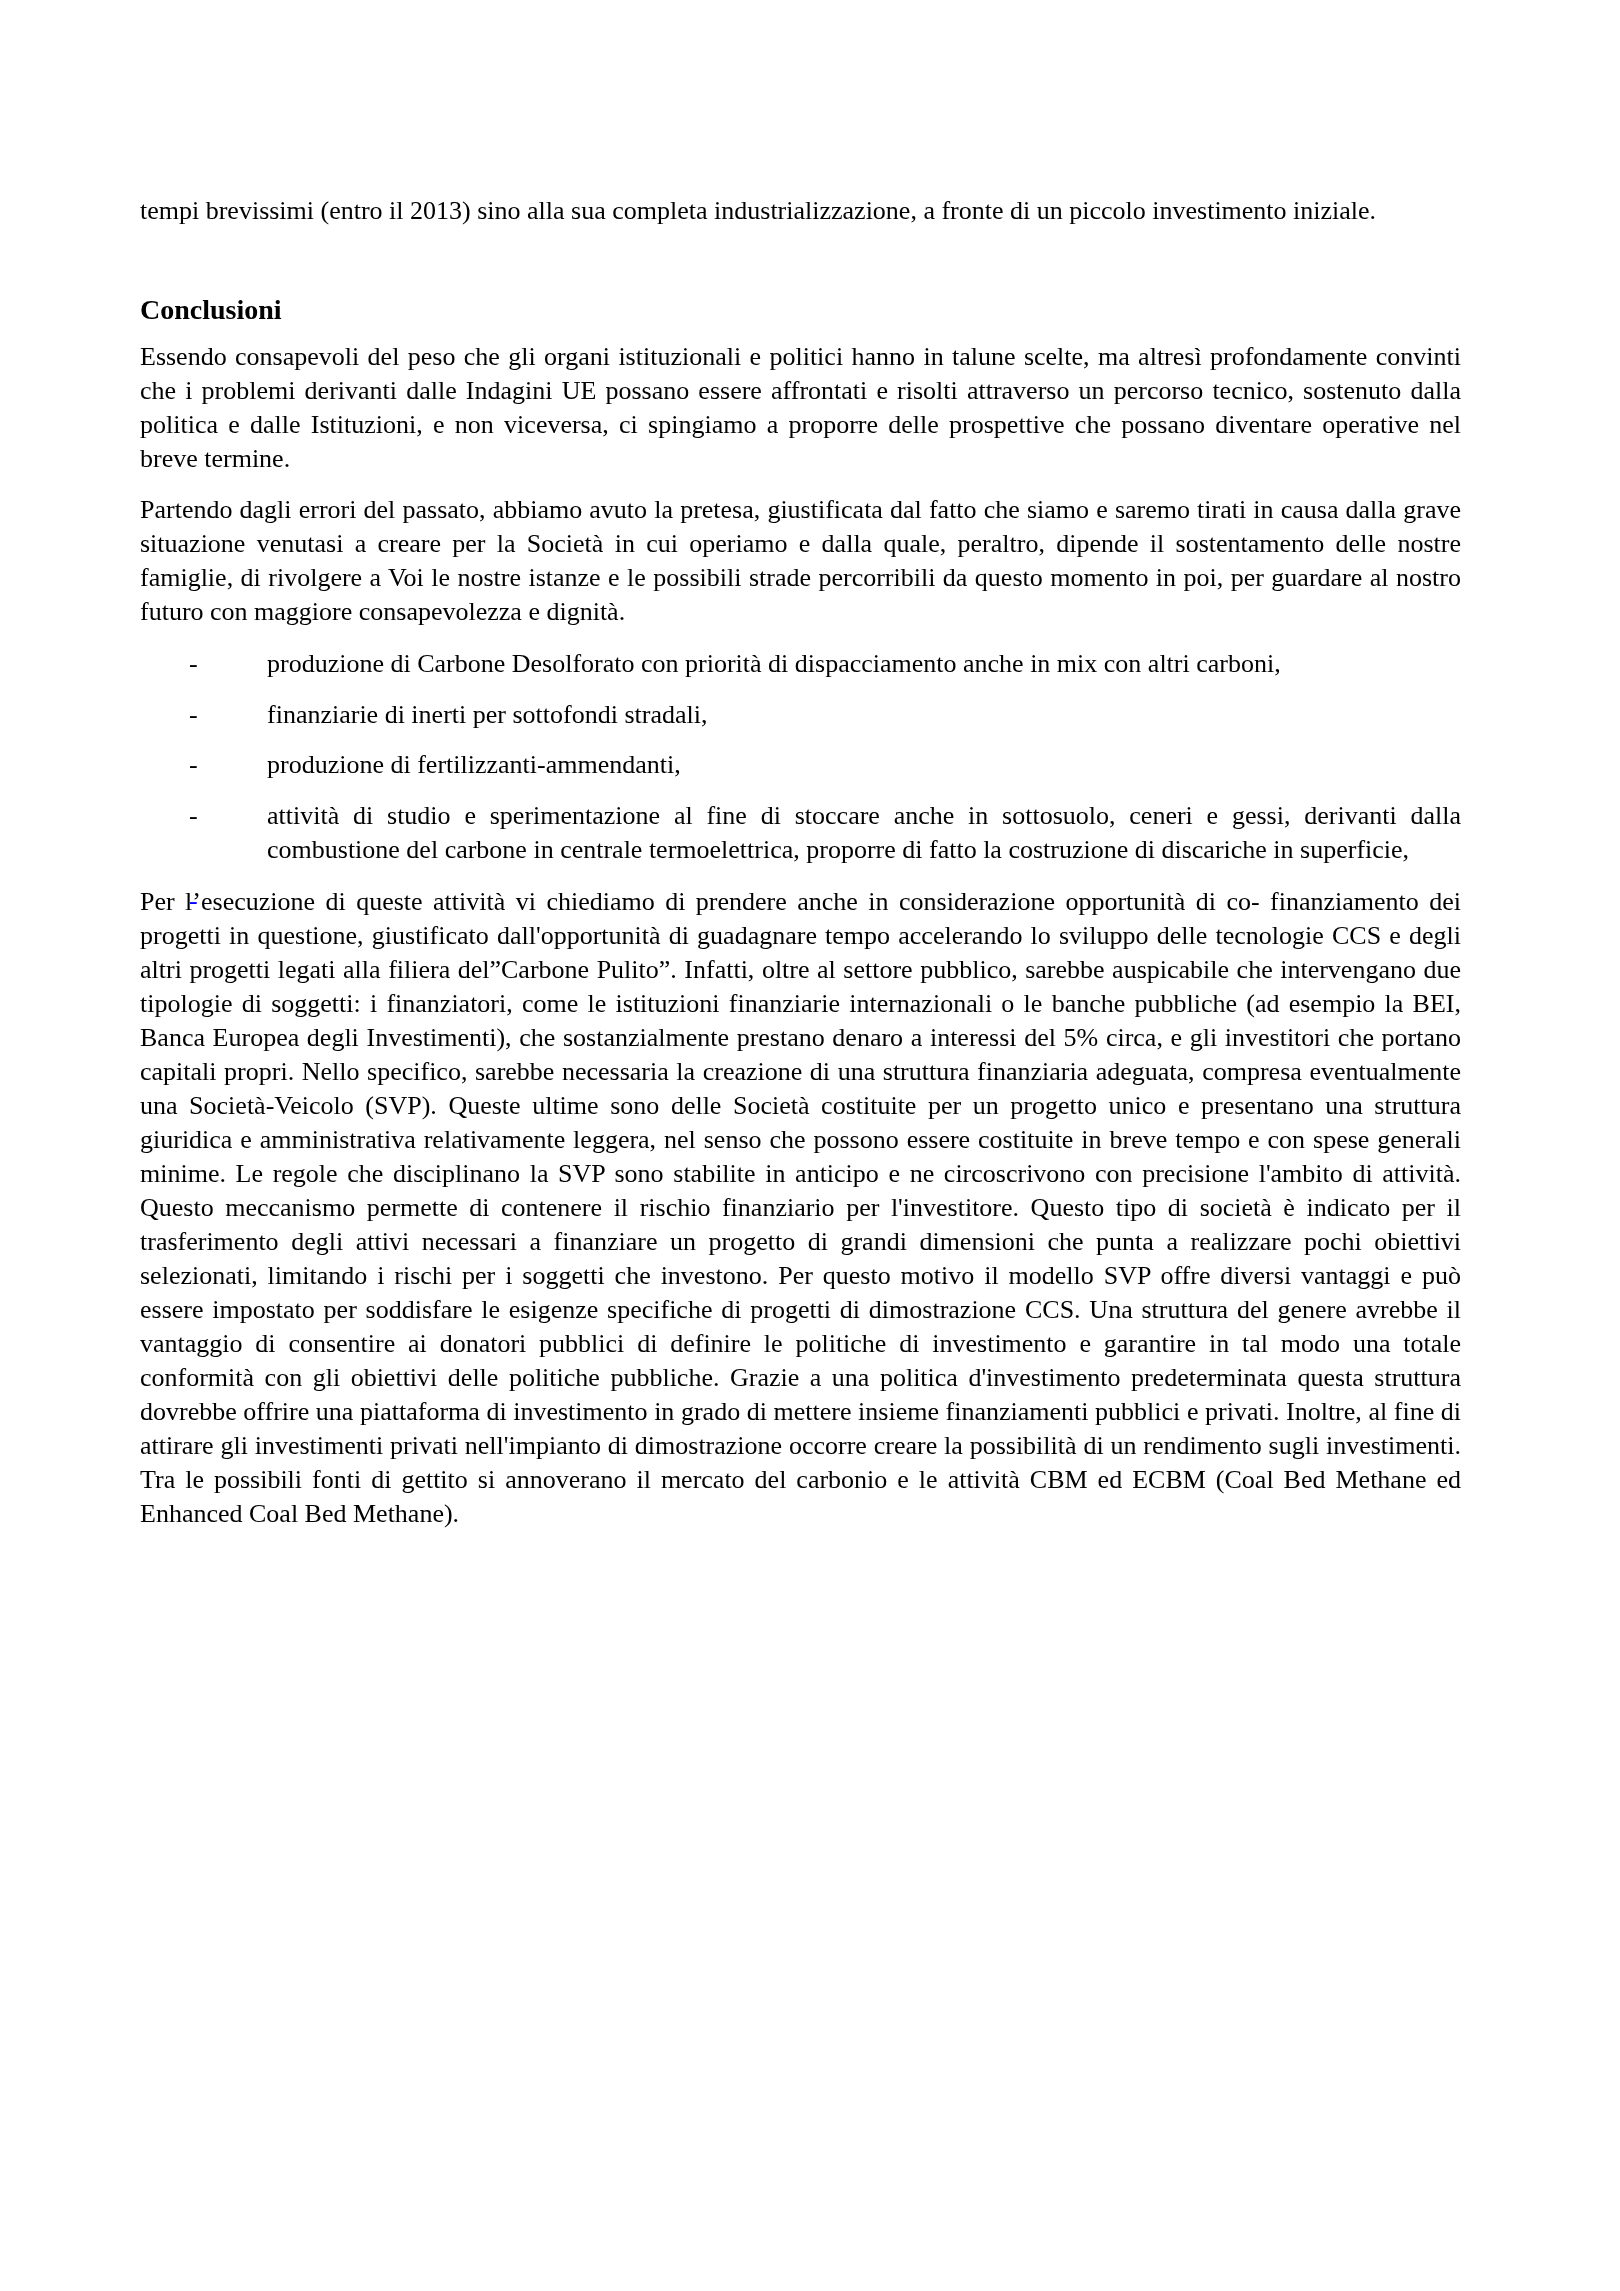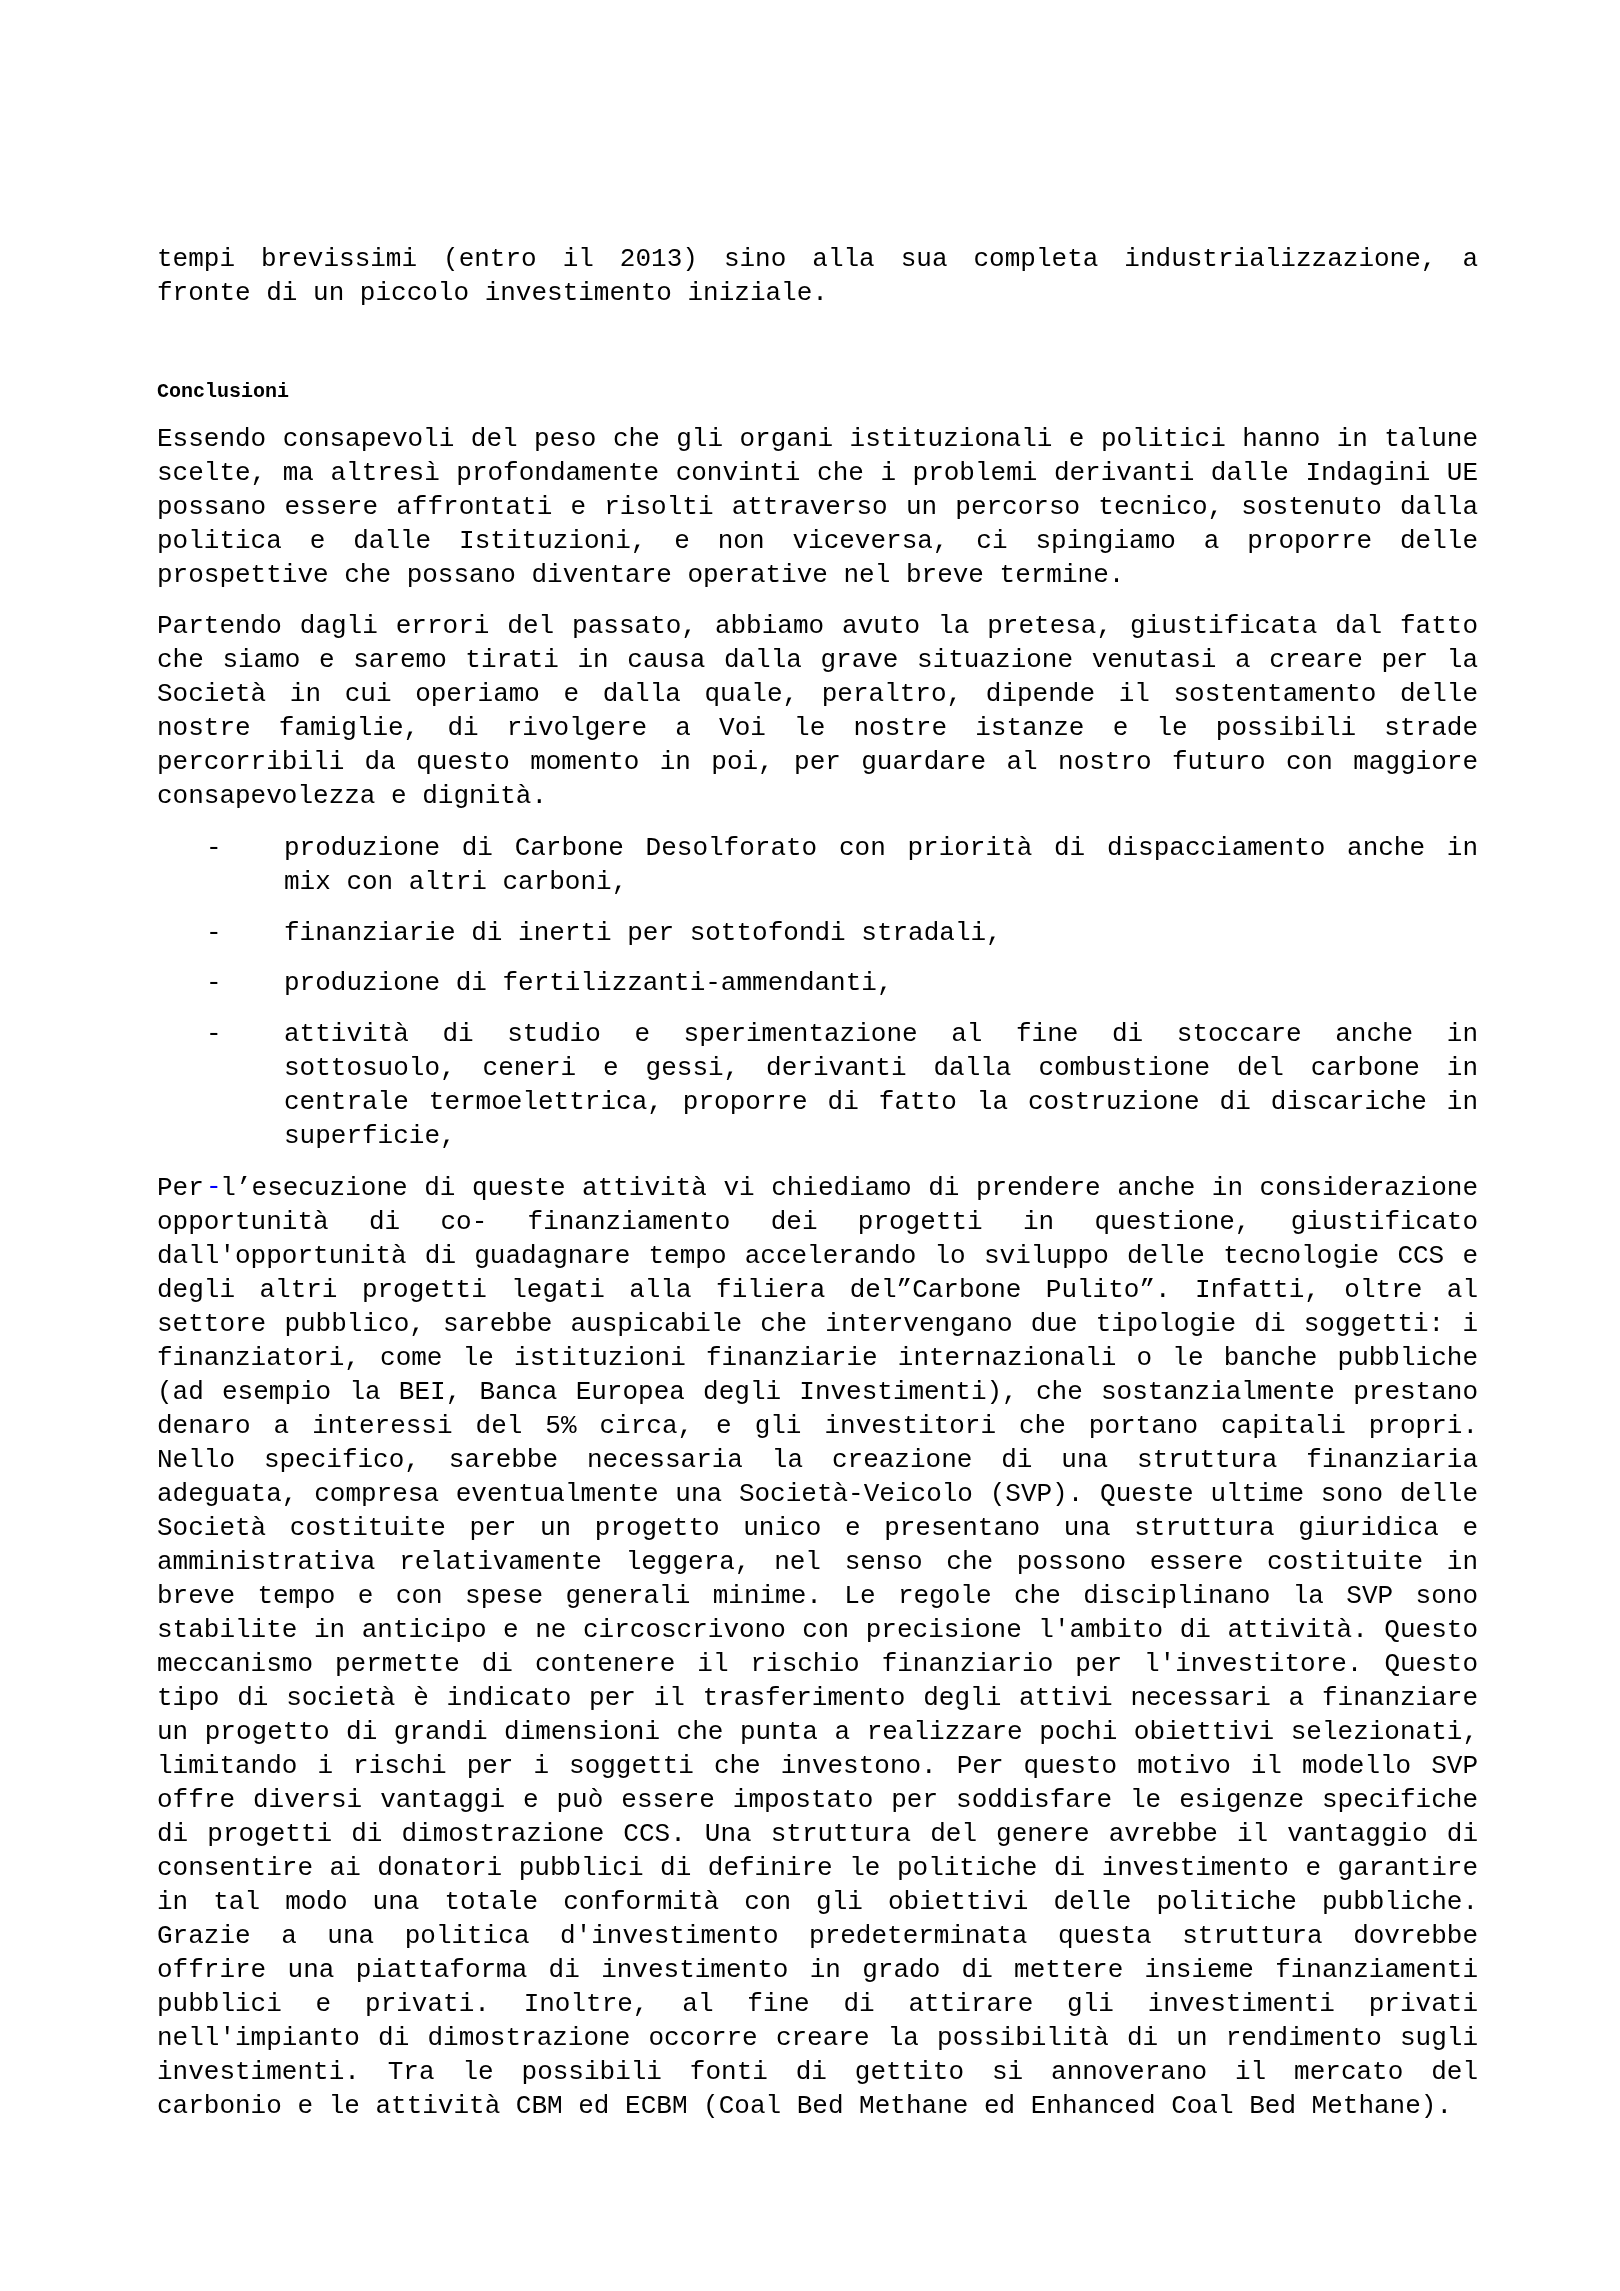--- a/index.html
+++ b/index.html
@@ -1,24 +1,24 @@
 <!DOCTYPE html>
 <html><head>
 <meta charset="utf-8">
 <style>
   html, body { margin: 0; padding: 0; background: #ffffff; }
   body { width: 1620px; height: 2292px; position: relative; overflow: hidden; }
   .page {
-    position: absolute; left: 157px; top: 194px; width: 1321px;
-    font-family: Liberation Mono, monospace;
-    font-size: 26px; line-height: 34px; color: #000; margin-top: 48px;
+    position: absolute; left: 140px; top: 194px; width: 1321px;
+    font-family: Liberation Serif, serif;
+    font-size: 26px; line-height: 34px; color: #000;
   }
   p { margin: 0; text-align: justify; }
   .gap-top-s { margin-top: 17.6px; }
-  h2 { font-size: 20px; font-weight: bold; margin: 65px 0 12.7px 0; line-height: 34px; }
+  h2 { font-size: 28px; font-weight: bold; margin: 65px 0 12.7px 0; line-height: 34px; }
   ul { list-style: none; margin: 17.6px 0 0 0; padding: 0; }
   li { position: relative; padding-left: 127px; text-align: justify; margin-bottom: 16.7px; }
   li .dash { position: absolute; left: 49px; top: 0; }
   li .dash.blue { color: #0000ff; }
   sub { font-size: 16.7px; line-height: 0; vertical-align: -4.9px; }
   .last-list { margin-bottom: 17.6px; }
 </style>
 </head>
 <body>
 

